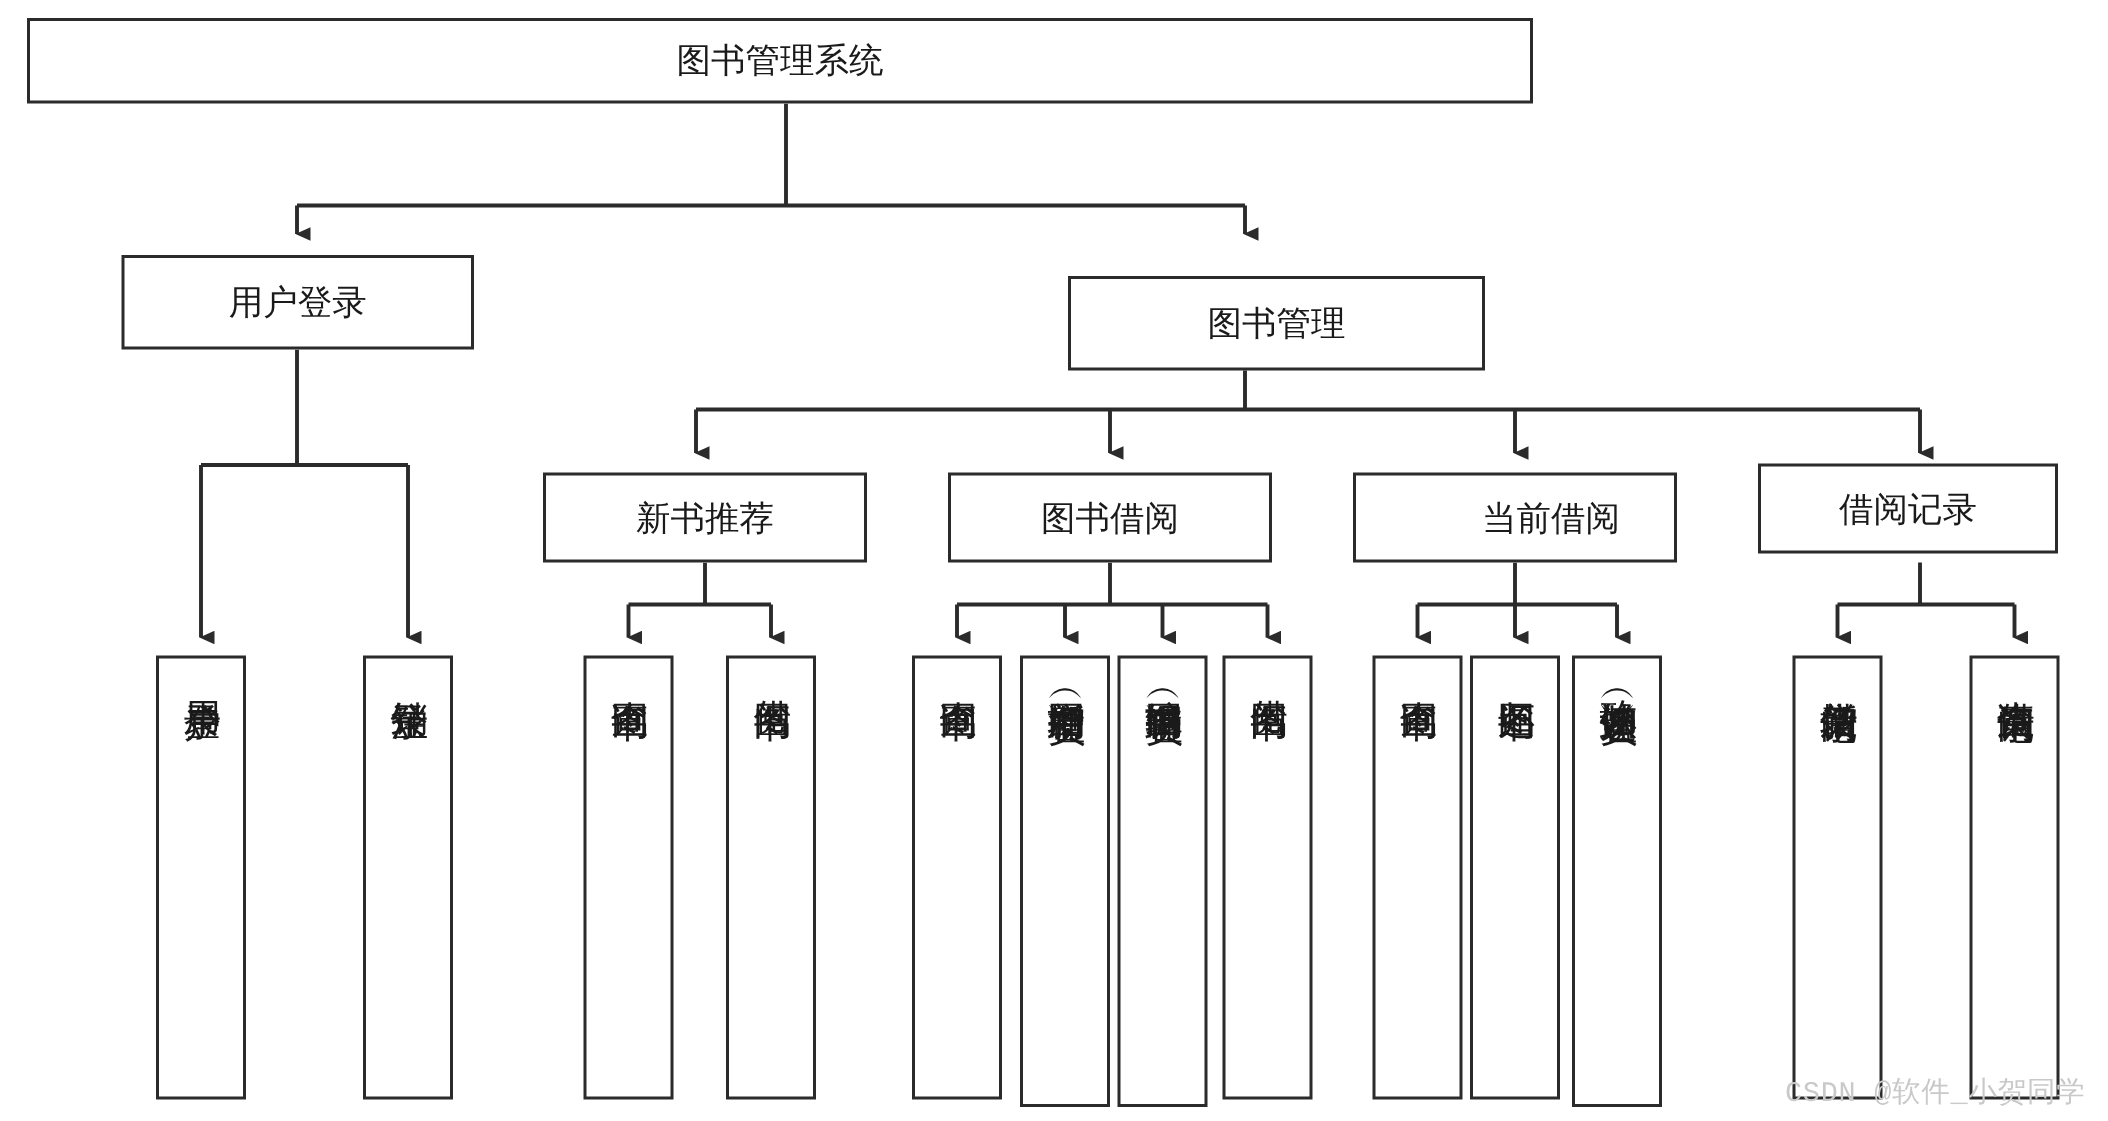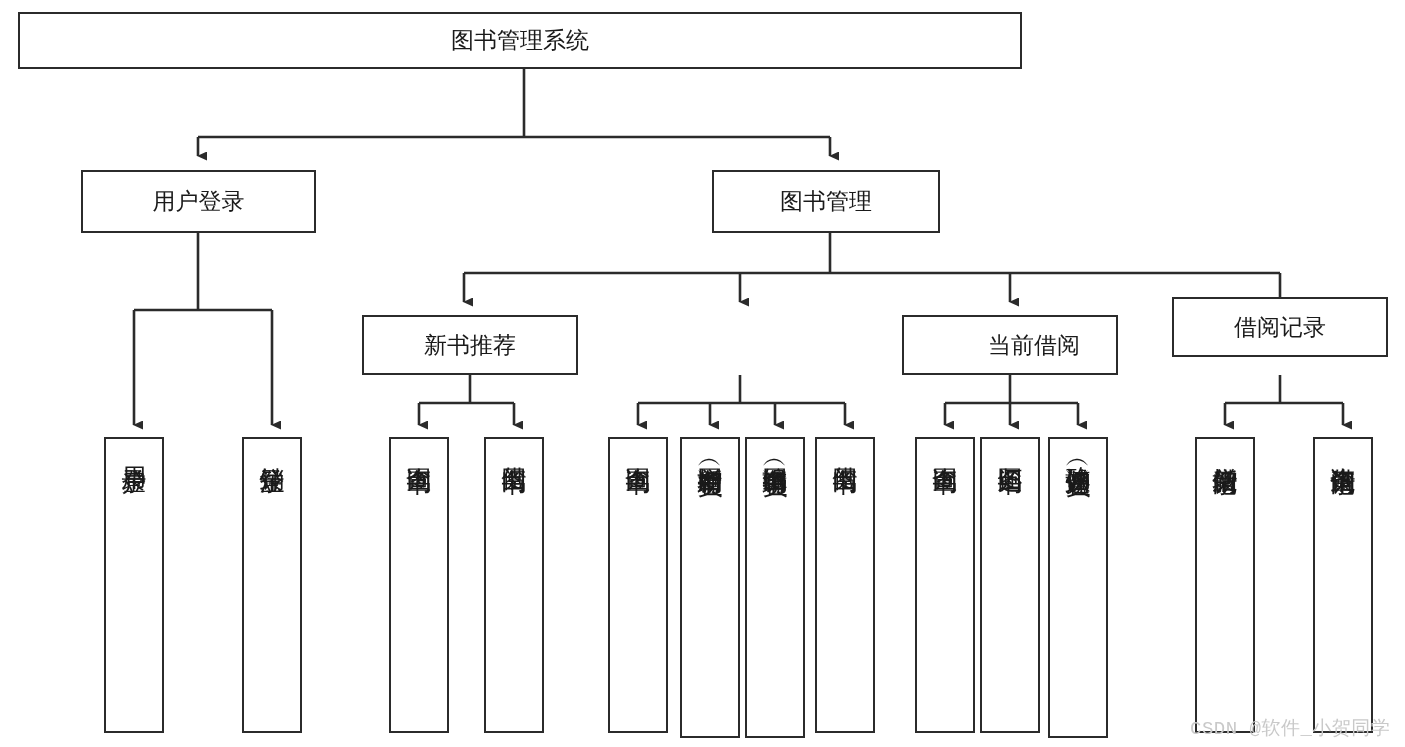--- a/index.html
+++ b/index.html
@@ -127,31 +127,34 @@
     </g>
   </svg>
 
   <div class="node-box root horiz" style="left:18px; top:12px; width:1004px; height:57px;">
     <span class="node-label">图书管理系统</span>
   </div>
 
   <div class="node-box horiz" style="left:81px; top:170px; width:235px; height:63px;">
     <span class="node-label">用户登录</span>
   </div>
-  <div class="node-box horiz" style="left:712px; top:170px; width:228px; height:63px;">
+  <div class="node-box horiz" style="left:712px; top:184px; width:278px; height:63px;">
     <span class="node-label">图书管理</span>
   </div>
 
   <div class="node-box horiz" style="left:362px; top:315px; width:216px; height:60px;justify-content:center;">
     <span class="node-label">新书推荐</span>
   </div>
+  <div class="node-box horiz" style="left:632px; top:315px; width:216px; height:60px;">
+    <span class="node-label">图书借阅</span>
+  </div>
   <div class="node-box horiz" style="left:902px; top:315px; width:216px; height:60px;padding-left:48px;">
     <span class="node-label">当前借阅</span>
   </div>
-  <div class="node-box horiz" style="left:1172px; top:297px; width:216px; height:60px;">
+  <div class="node-box horiz" style="left:1172px; top:309px; width:200px; height:60px;">
     <span class="node-label">借阅记录</span>
   </div>
 
   <div class="node-box vert" style="left:104px; top:437px; width:60px; height:296px;">
     <span class="node-label">用户登录</span>
   </div>
   <div class="node-box vert" style="left:242px; top:437px; width:60px; height:296px;">
     <span class="node-label">注销登录</span>
   </div>
 

